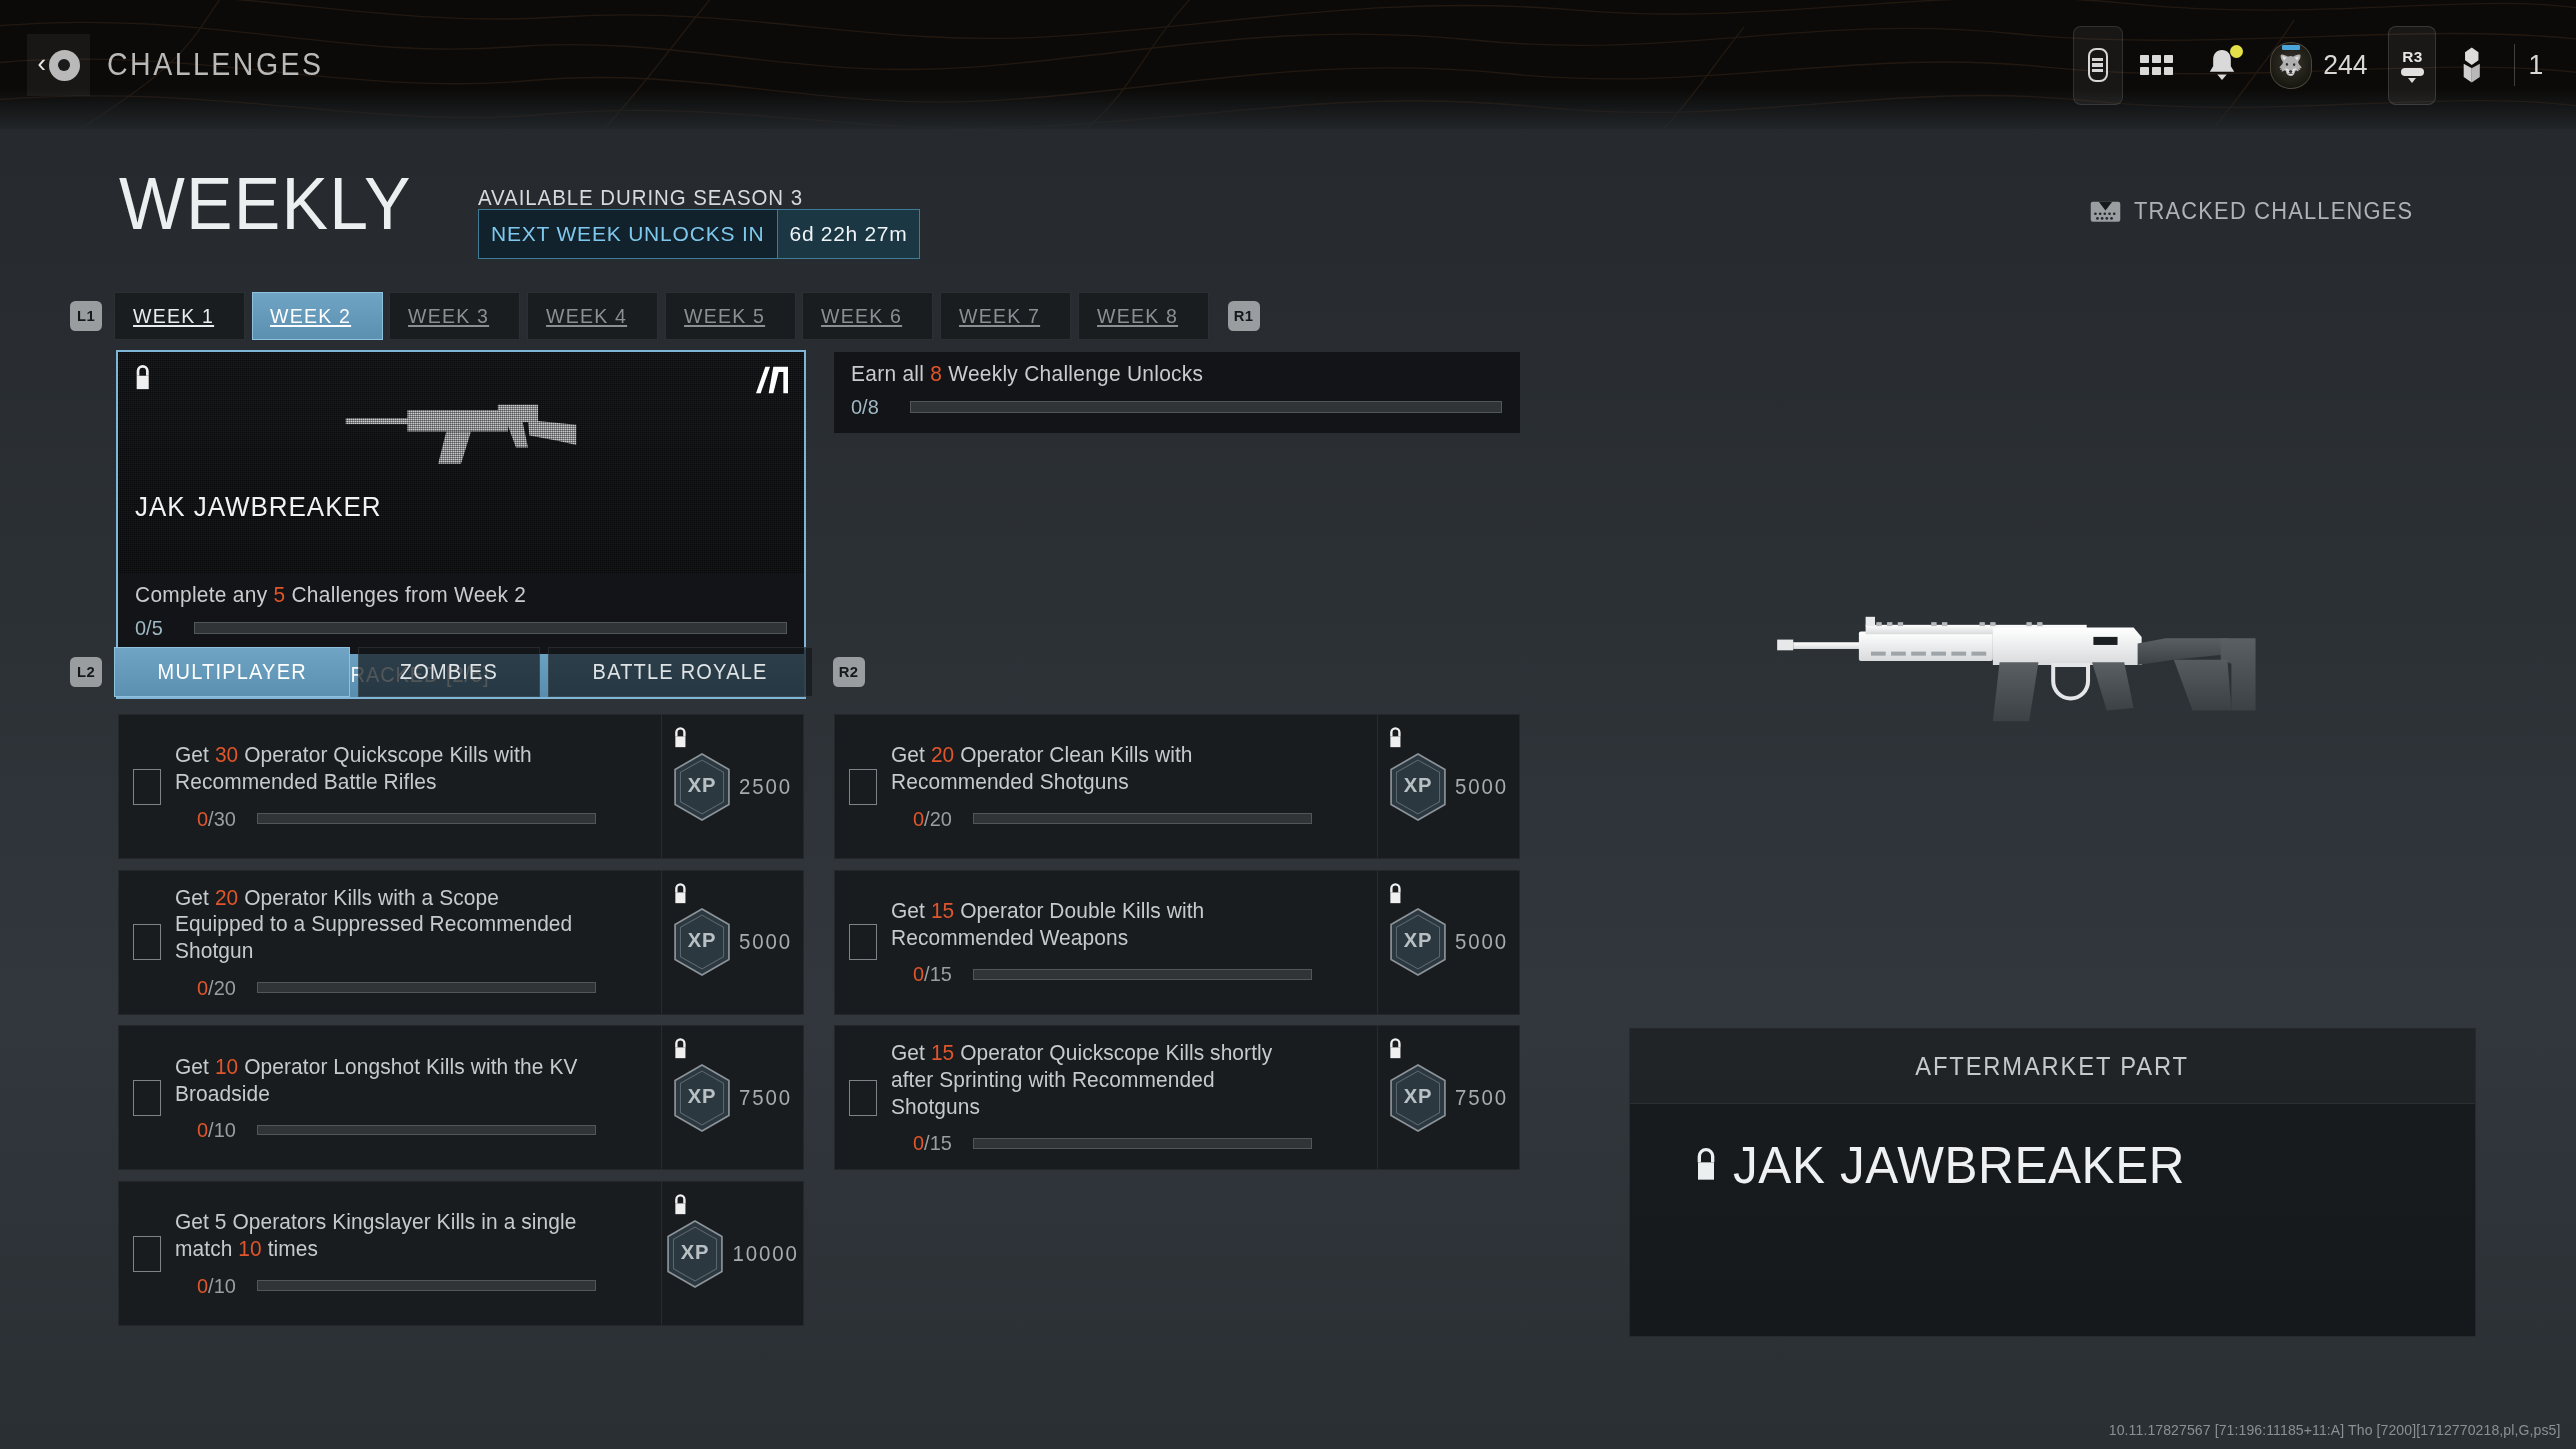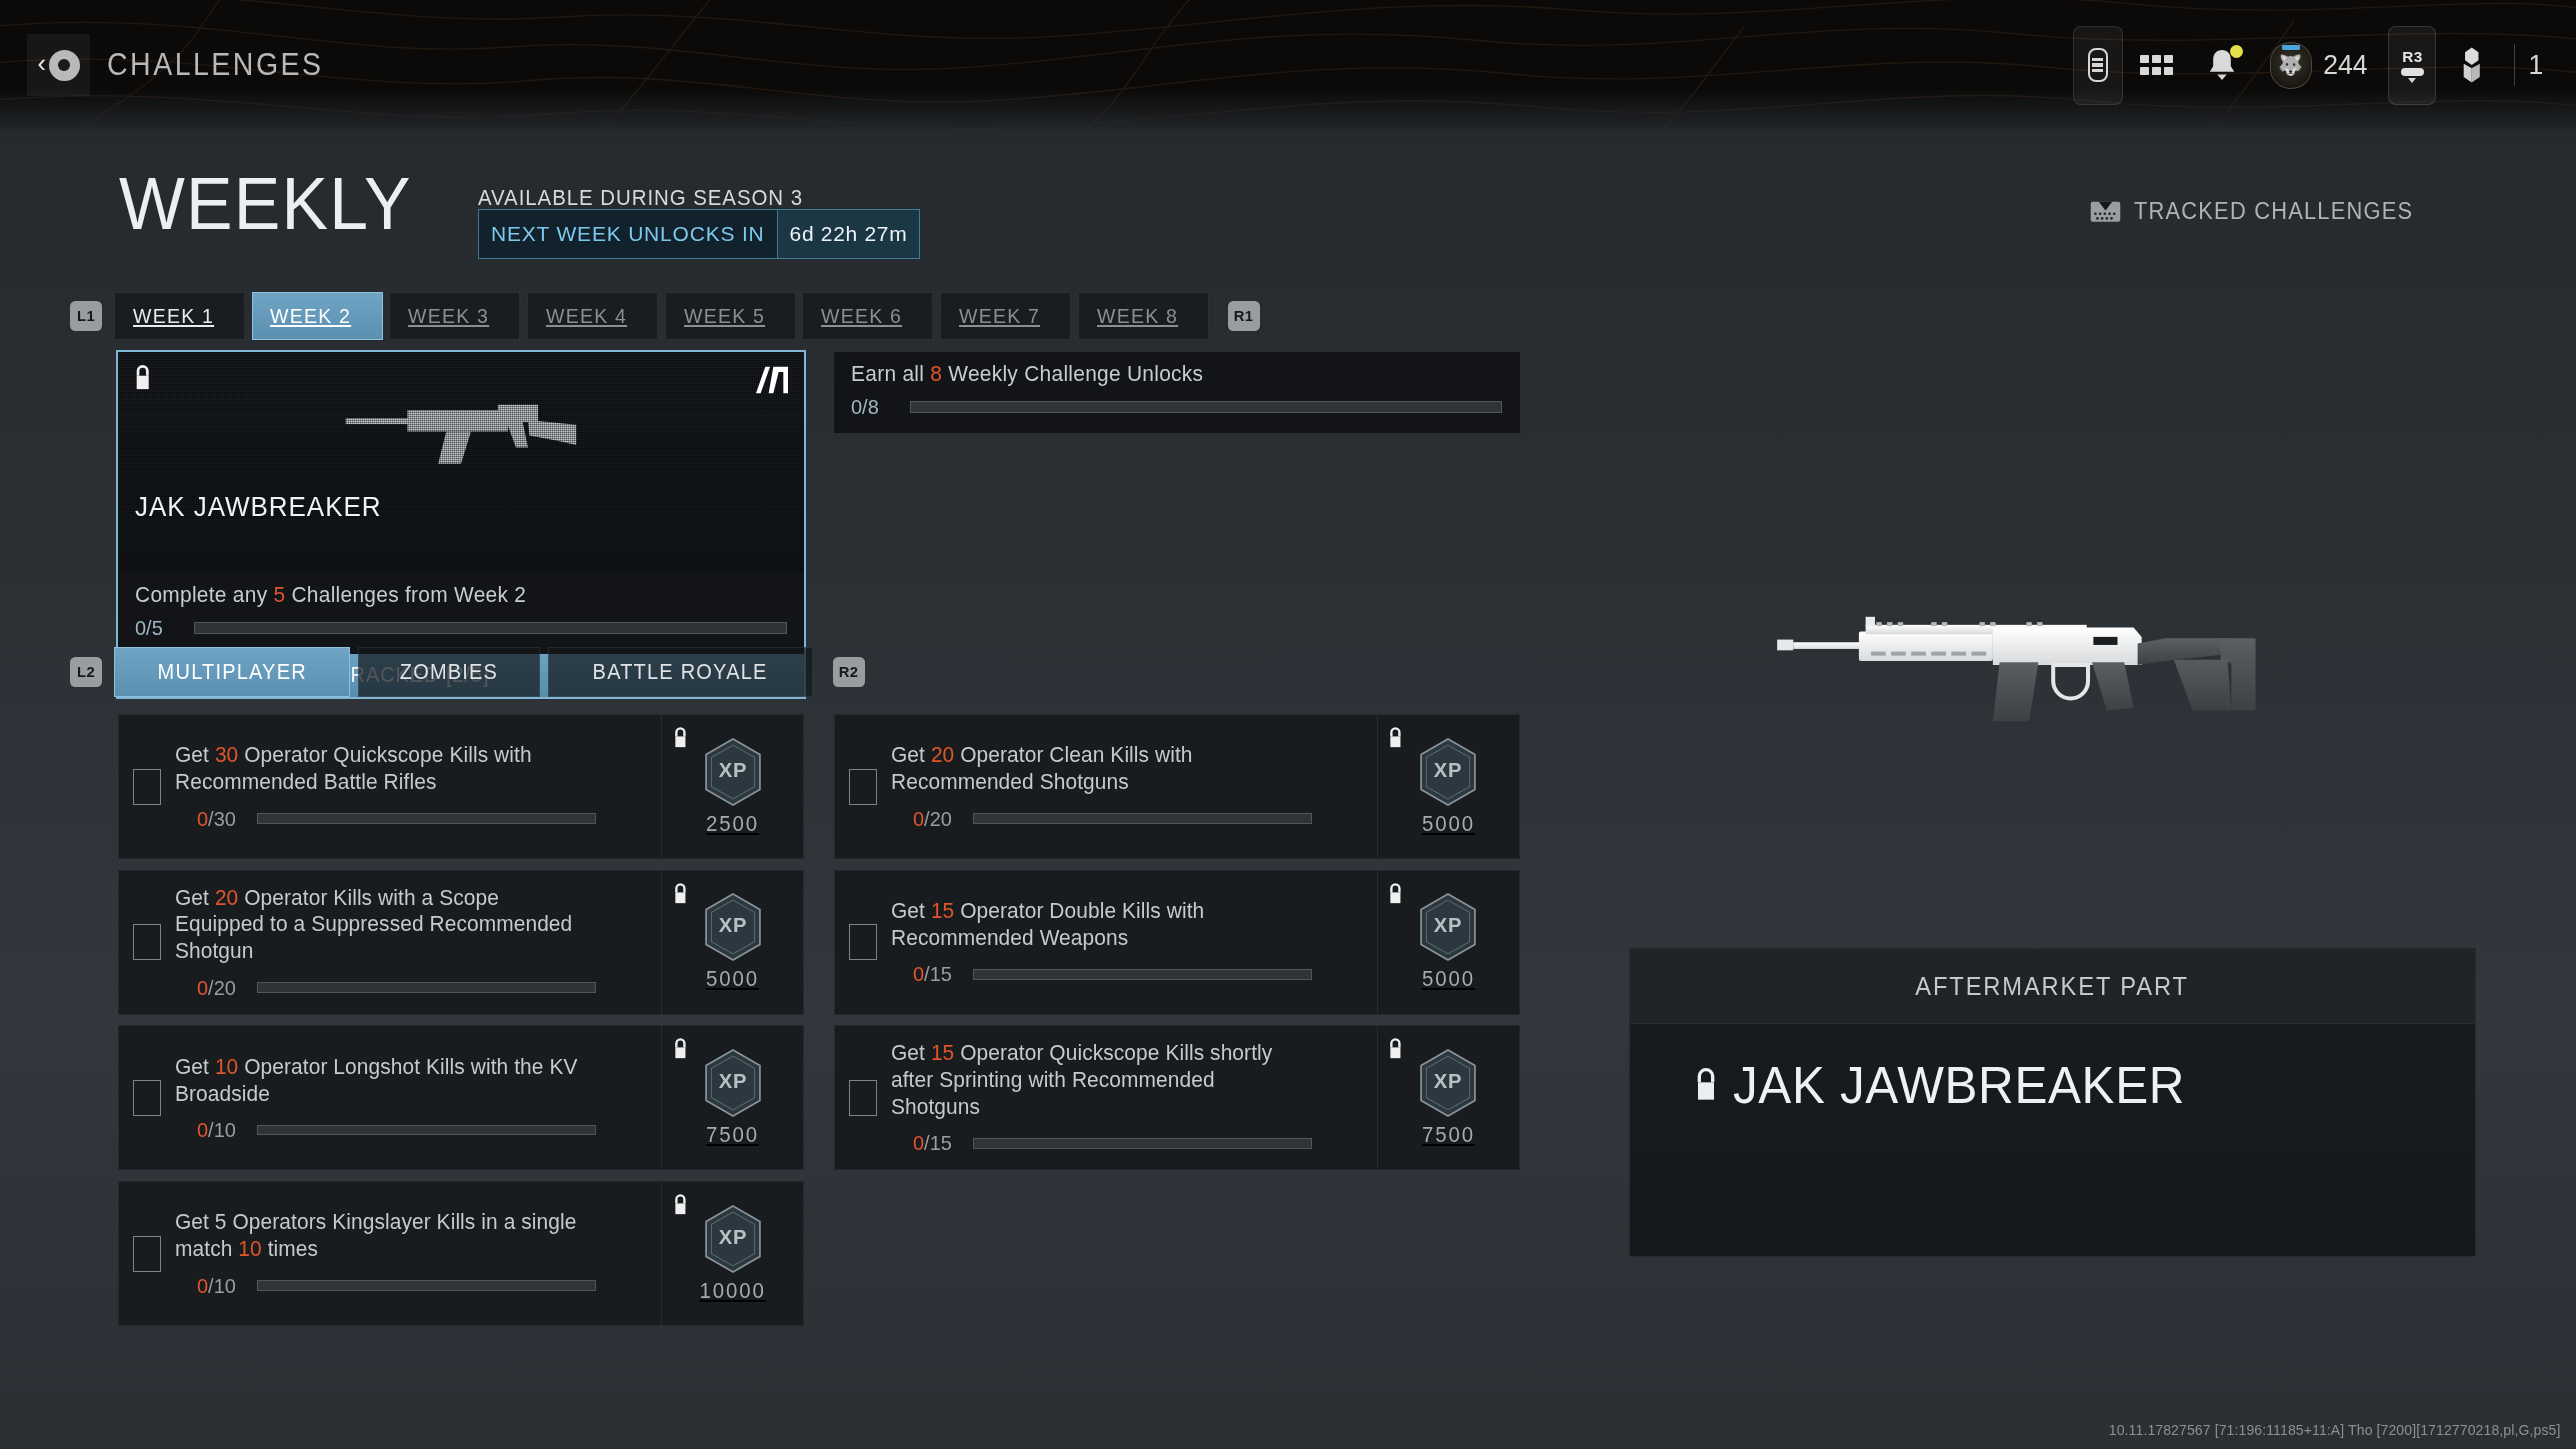--- a/index.html
+++ b/index.html
@@ -292,37 +292,37 @@
     max-width:429px;
   }
   .chall-prog { display:flex; align-items:center; gap:9.4px; margin-top:10.7px;margin-left:22px; }
   .chall-prog .cur { color:#e0562a; font-size:21px; }
   .chall-prog .tot { color:#9a9ea0; font-size:21px; }
   .chall-prog .frac { transform:scaleX(.95); transform-origin:left center;
     min-width:51px; }
   .chall-bar { width:339px; height:10.7px; background:#303437; border:0.7px solid #50565a; }
   .reward-cell {
     width:142px; border-left:0.7px solid rgba(255,255,255,.07);
-    position:relative; display:flex; flex-direction:column;
-    align-items:center; justify-content:center; gap:4px;text-decoration:underline;
+    position:relative; display:flex; flex-direction:row;
+    align-items:center; justify-content:center; gap:4px;
   }
   .reward-lock { position:absolute; left:10.7px; top:12px; width:14.8px; height:21.5px; }
   .xp-hex { width:62px; height:70px; }
   .xp-val {
     color:#a6abae; font-size:22px; letter-spacing:2px;
     transform:scaleX(.93);
   }
 
   
   .preview-gun {
     position:absolute; left:1758px; top:590px;
     width:577px; height:201px;
   }
   .amp-panel {
-    position:absolute; left:1629px; top:948px;
+    position:absolute; left:1629px; top:1028px;
     width:847px; height:309px;
     background:linear-gradient(180deg,#191c1f 0%,#16191c 100%);
     border:0.7px solid rgba(255,255,255,.07);
   }
   .amp-head {
     height:75px; background:rgba(255,255,255,.035);
     display:flex; align-items:center; justify-content:center;
     border-bottom:0.7px solid rgba(255,255,255,.055);
   }
   .amp-head span {

